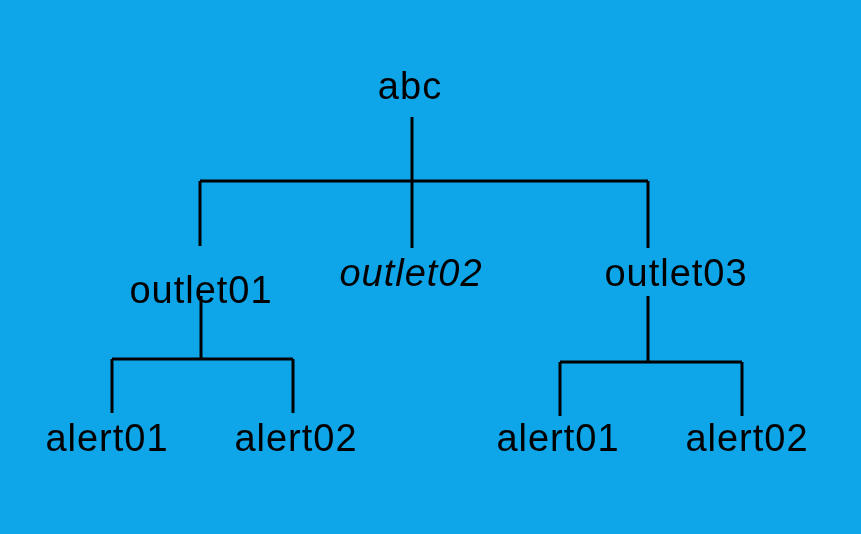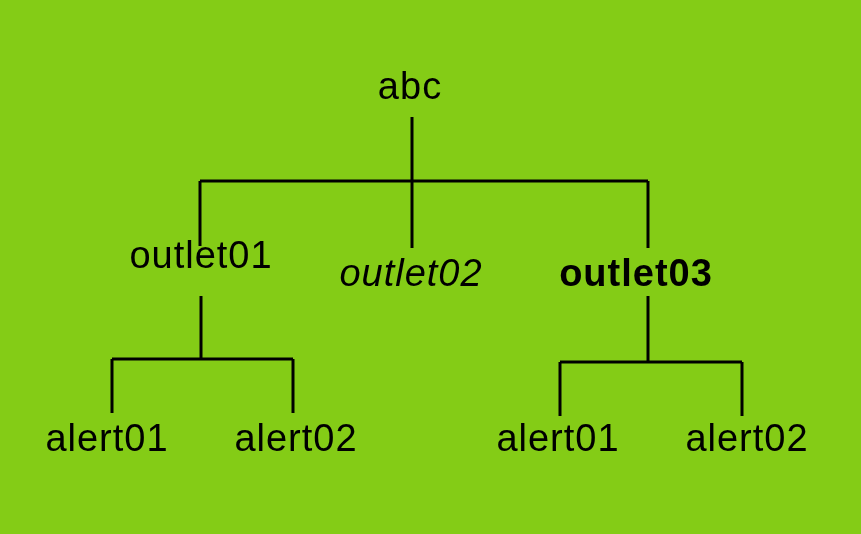--- a/index.html
+++ b/index.html
@@ -4,21 +4,21 @@
 <style>
   html, body {
     margin: 0;
     padding: 0;
     background: #ffffff;
   }
   .stage {
     position: relative;
     width: 861px;
     height: 534px;
-    background: #84cc16;
+    background: #0ea5e9;
     overflow: hidden;
     font-family: "Liberation Sans", "DejaVu Sans", sans-serif;
   }
   .edges-svg {
     position: absolute;
     left: 0;
     top: 0;
     width: 861px;
     height: 534px;
     display: block;
@@ -47,21 +47,21 @@
       <line x1="112" y1="359" x2="293" y2="359" stroke="#000000" stroke-width="3"></line>
       <line x1="112" y1="359" x2="112" y2="413" stroke="#000000" stroke-width="3"></line>
       <line x1="293" y1="359" x2="293" y2="413" stroke="#000000" stroke-width="3"></line>
       <line x1="648" y1="296" x2="648" y2="362" stroke="#000000" stroke-width="3"></line>
       <line x1="560" y1="362" x2="742" y2="362" stroke="#000000" stroke-width="3"></line>
       <line x1="560" y1="362" x2="560" y2="416" stroke="#000000" stroke-width="3"></line>
       <line x1="742" y1="362" x2="742" y2="416" stroke="#000000" stroke-width="3"></line>
     </svg>
   <div id="nodes">
       <div class="node-label" style="left: 410px; top: 86px;">abc</div>
-      <div class="node-label" style="left: 201px; top: 255px;">outlet01</div>
+      <div class="node-label" style="left: 201px; top: 290px;">outlet01</div>
       <div class="node-label" style="left: 411px; top: 273px; font-style: italic;">outlet02</div>
-      <div class="node-label" style="left: 636px; top: 273px; font-weight: bold;">outlet03</div>
+      <div class="node-label" style="left: 676px; top: 273px;">outlet03</div>
       <div class="node-label" style="left: 107px; top: 438px;">alert01</div>
       <div class="node-label" style="left: 296px; top: 438px;">alert02</div>
       <div class="node-label" style="left: 558px; top: 438px;">alert01</div>
       <div class="node-label" style="left: 747px; top: 438px;">alert02</div>
     </div>
 </div>
 
 </body></html>

